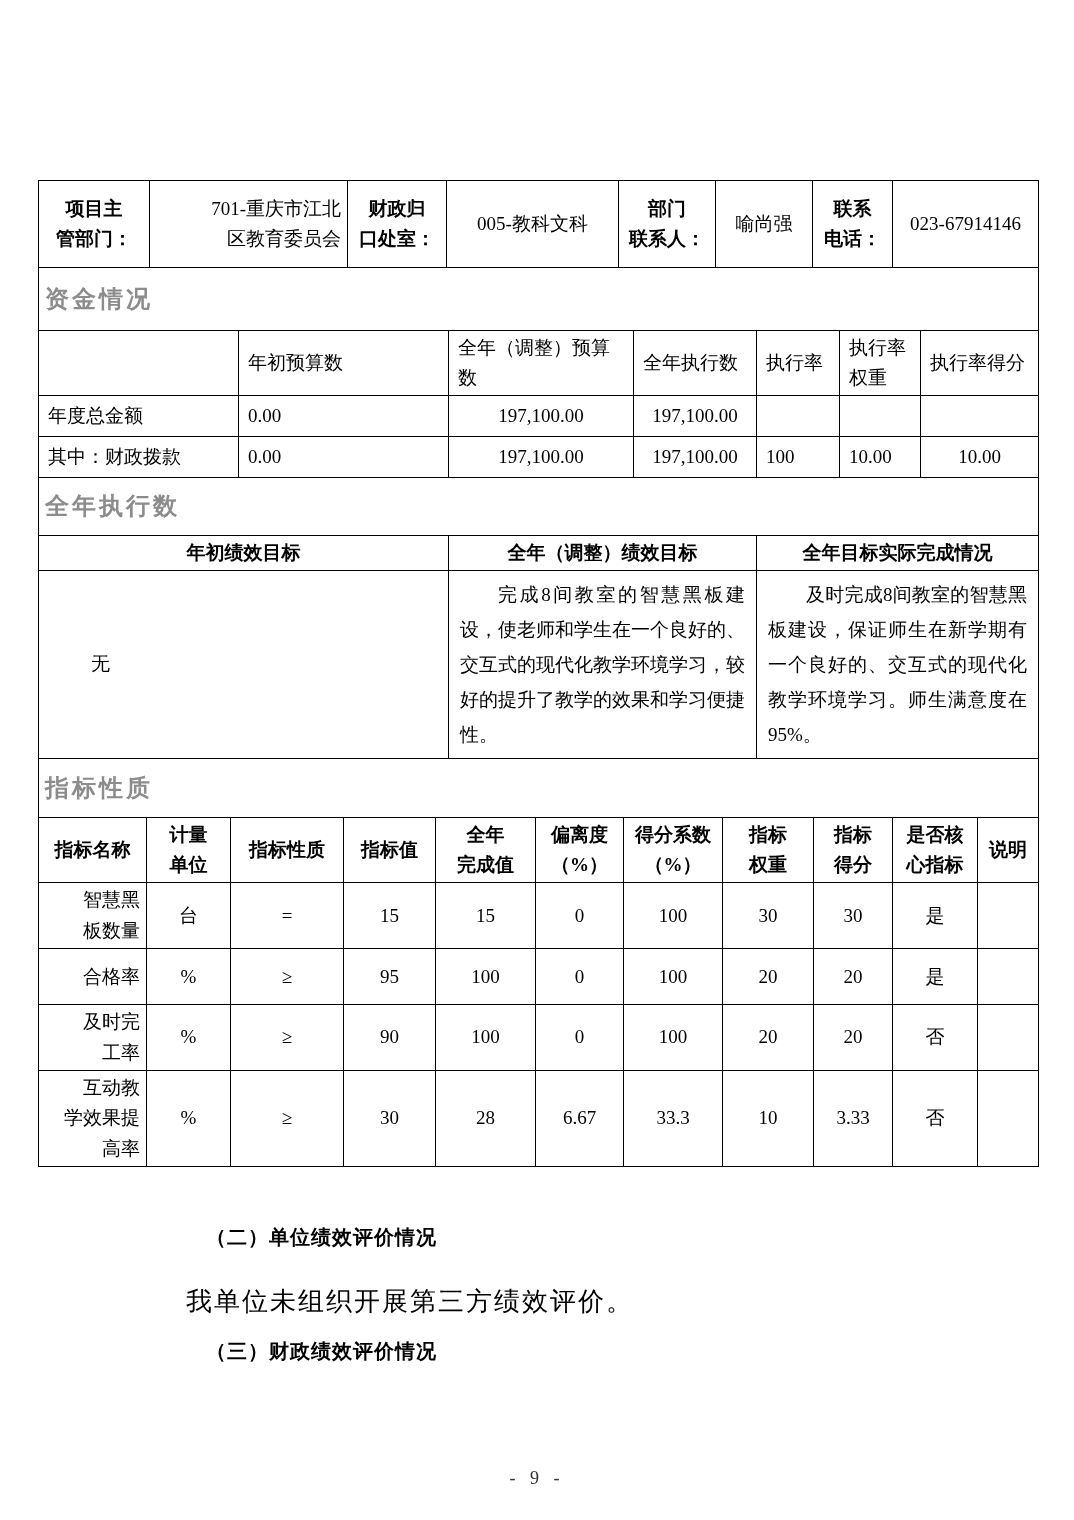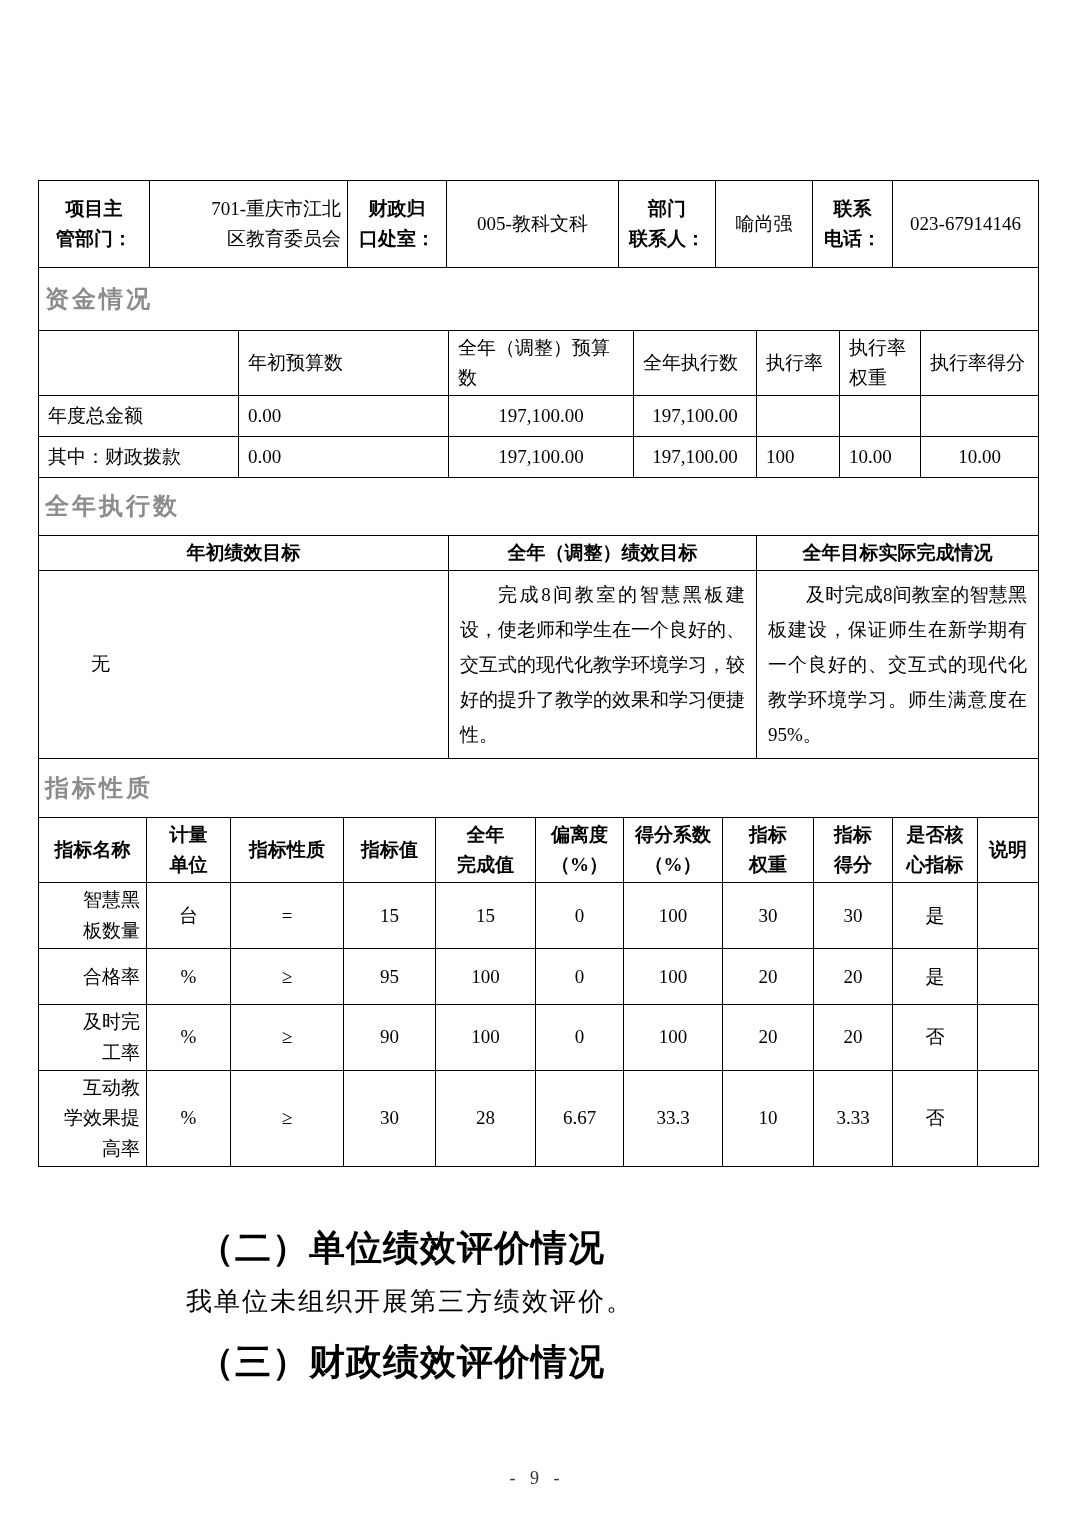--- a/index.html
+++ b/index.html
@@ -47,22 +47,22 @@
   .goal-text {
     text-align: justify;
     text-indent: 2em;
     font-size: 19px;
     line-height: 35px;
     padding: 6px 11px;
     vertical-align: middle;
   }
   .heading-sub {
     position: absolute;
-    left: 198px;
-    font-size: 36px;
+    left: 206px;
+    font-size: 20px;
     font-weight: bold;
     letter-spacing: 1px;
     white-space: nowrap;
   }
   .body-para {
     position: absolute;
     left: 186px;
     font-size: 26px;
     letter-spacing: 2px;
     white-space: nowrap;

